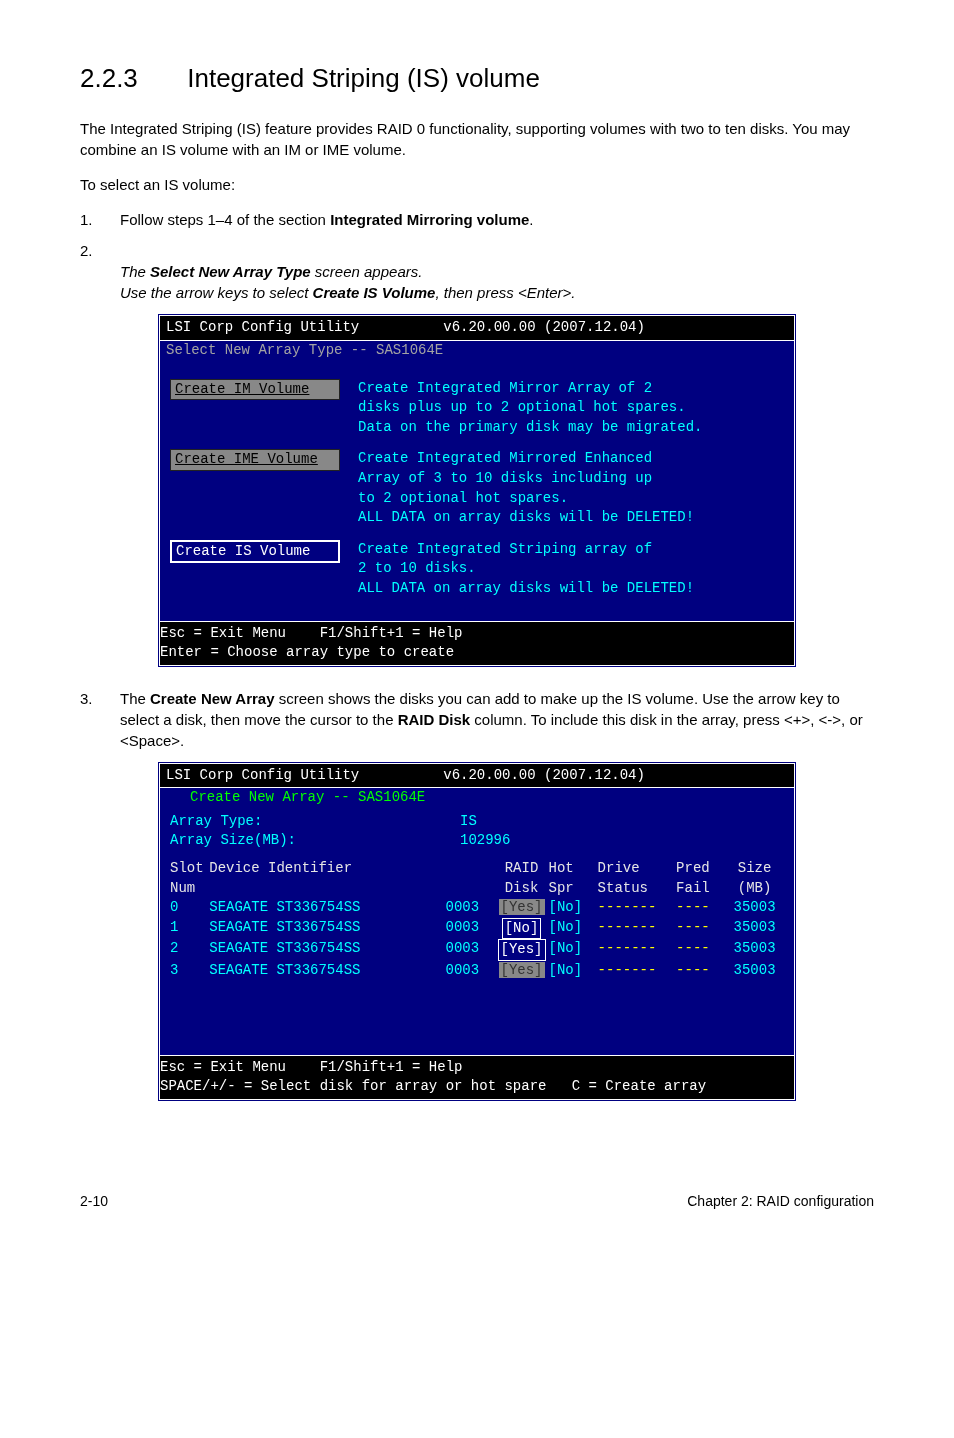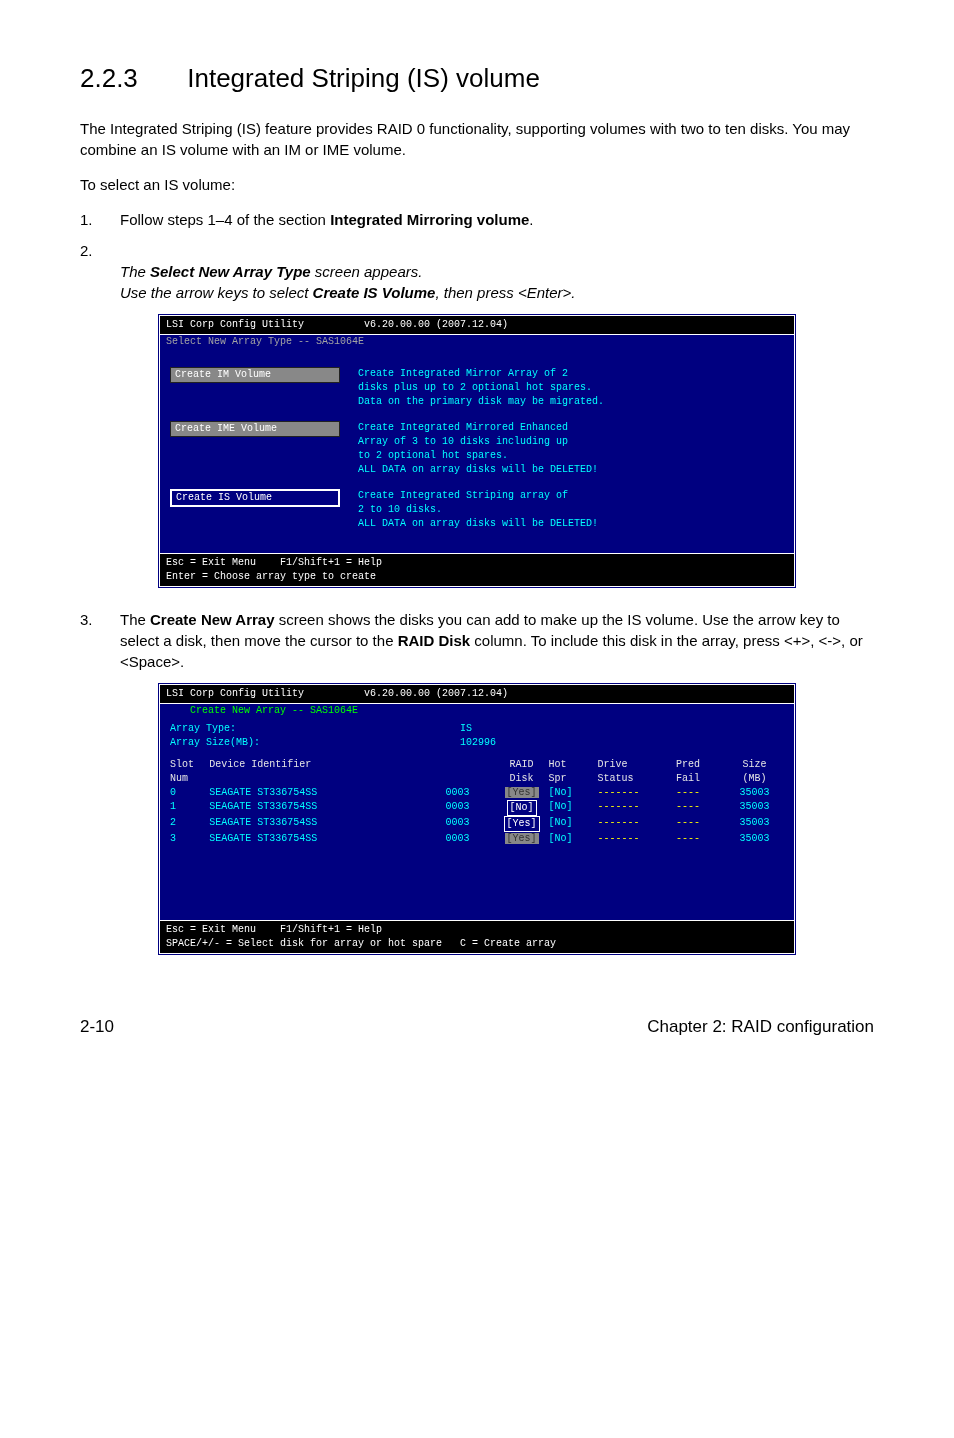--- a/index.html
+++ b/index.html
@@ -25,58 +25,59 @@
   ol.steps li .num { width: 40px; flex: 0 0 40px; }
   ol.steps li .txt { flex: 1; }
   .bold { font-weight: bold; }
 
   .bios {
     width: 640px;
     margin: 10px auto 20px auto;
     background: #000080;
     color: #c0c0ff;
     font-family: "Courier New", monospace;
-    font-size: 10px;
+    font-size: 14px;
     border: 3px double #fff;
     padding: 0;
   }
   .bios-header {
     background: #000;
     color: #fff;
     padding: 2px 6px;
     border-bottom: 1px solid #fff;
   }
   .bios-header .ver { color: #fff; }
   .bios-subhead { color: #a3a3a3; padding: 0 6px 0 6px; }
   .bios-body { padding: 6px 10px 10px 10px; position: relative; }
   .opt-row { display: flex; align-items: flex-start; margin: 12px 0; }
   .opt-btn-dim {
     display: inline-block;
     background: #888888;
-    color: #ffffff;
+    color: #000000;
     border: 1px solid #222;
     padding: 0 4px;
     width: 170px;
     margin-right: 18px;
+    text-decoration: underline;
   }
   .opt-btn-sel {
     display: inline-block;
     background: #000080;
     color: #fff;
     border: 2px solid #fff;
     padding: 0 4px;
     width: 170px;
     margin-right: 18px;
   }
   .opt-desc { color: #00ffff; flex: 1; white-space: pre-line; }
   .bios-footer {
     background: #000;
     color: #fff;
     border-top: 1px solid #fff;
-    padding: 2px 6px;
+    padding: 2px 0;
     white-space: pre;
   }
 
   
   .bios2 .subhead2 { color: #00ff00; padding: 0 6px; margin-left: 24px; }
   .cyan { color: #00ffff; }
   .green { color: #e5e5e5; }
   .yellow { color: #ffff00; }
   .table { padding: 4px 10px; font-family: "Courier New", monospace; }
   .trow { display: flex; }
@@ -87,22 +88,22 @@
   .chot  { width: 50px; }
   .cdrv  { width: 80px; }
   .cpred { width: 50px; }
   .csize { width: 60px; text-align: center; }
   .hl-dim { background: #888; color: #333; padding: 0 2px; }
   .hl-sel { color: #fff; border: 1px solid #fff; padding: 0 2px; display: inline-block; }
 
   .page-footer {
     display: flex;
     justify-content: space-between;
-    font-size: 17px;
-    margin-top: 59px;
+    font-size: 14px;
+    margin-top: 90px;
     color: #000;
   }
 </style>
 </head>
 <body>
 
 <h2>
   <span class="secnum">2.2.3</span>
   <span>Integrated Striping (IS) volume</span>
 </h2>

